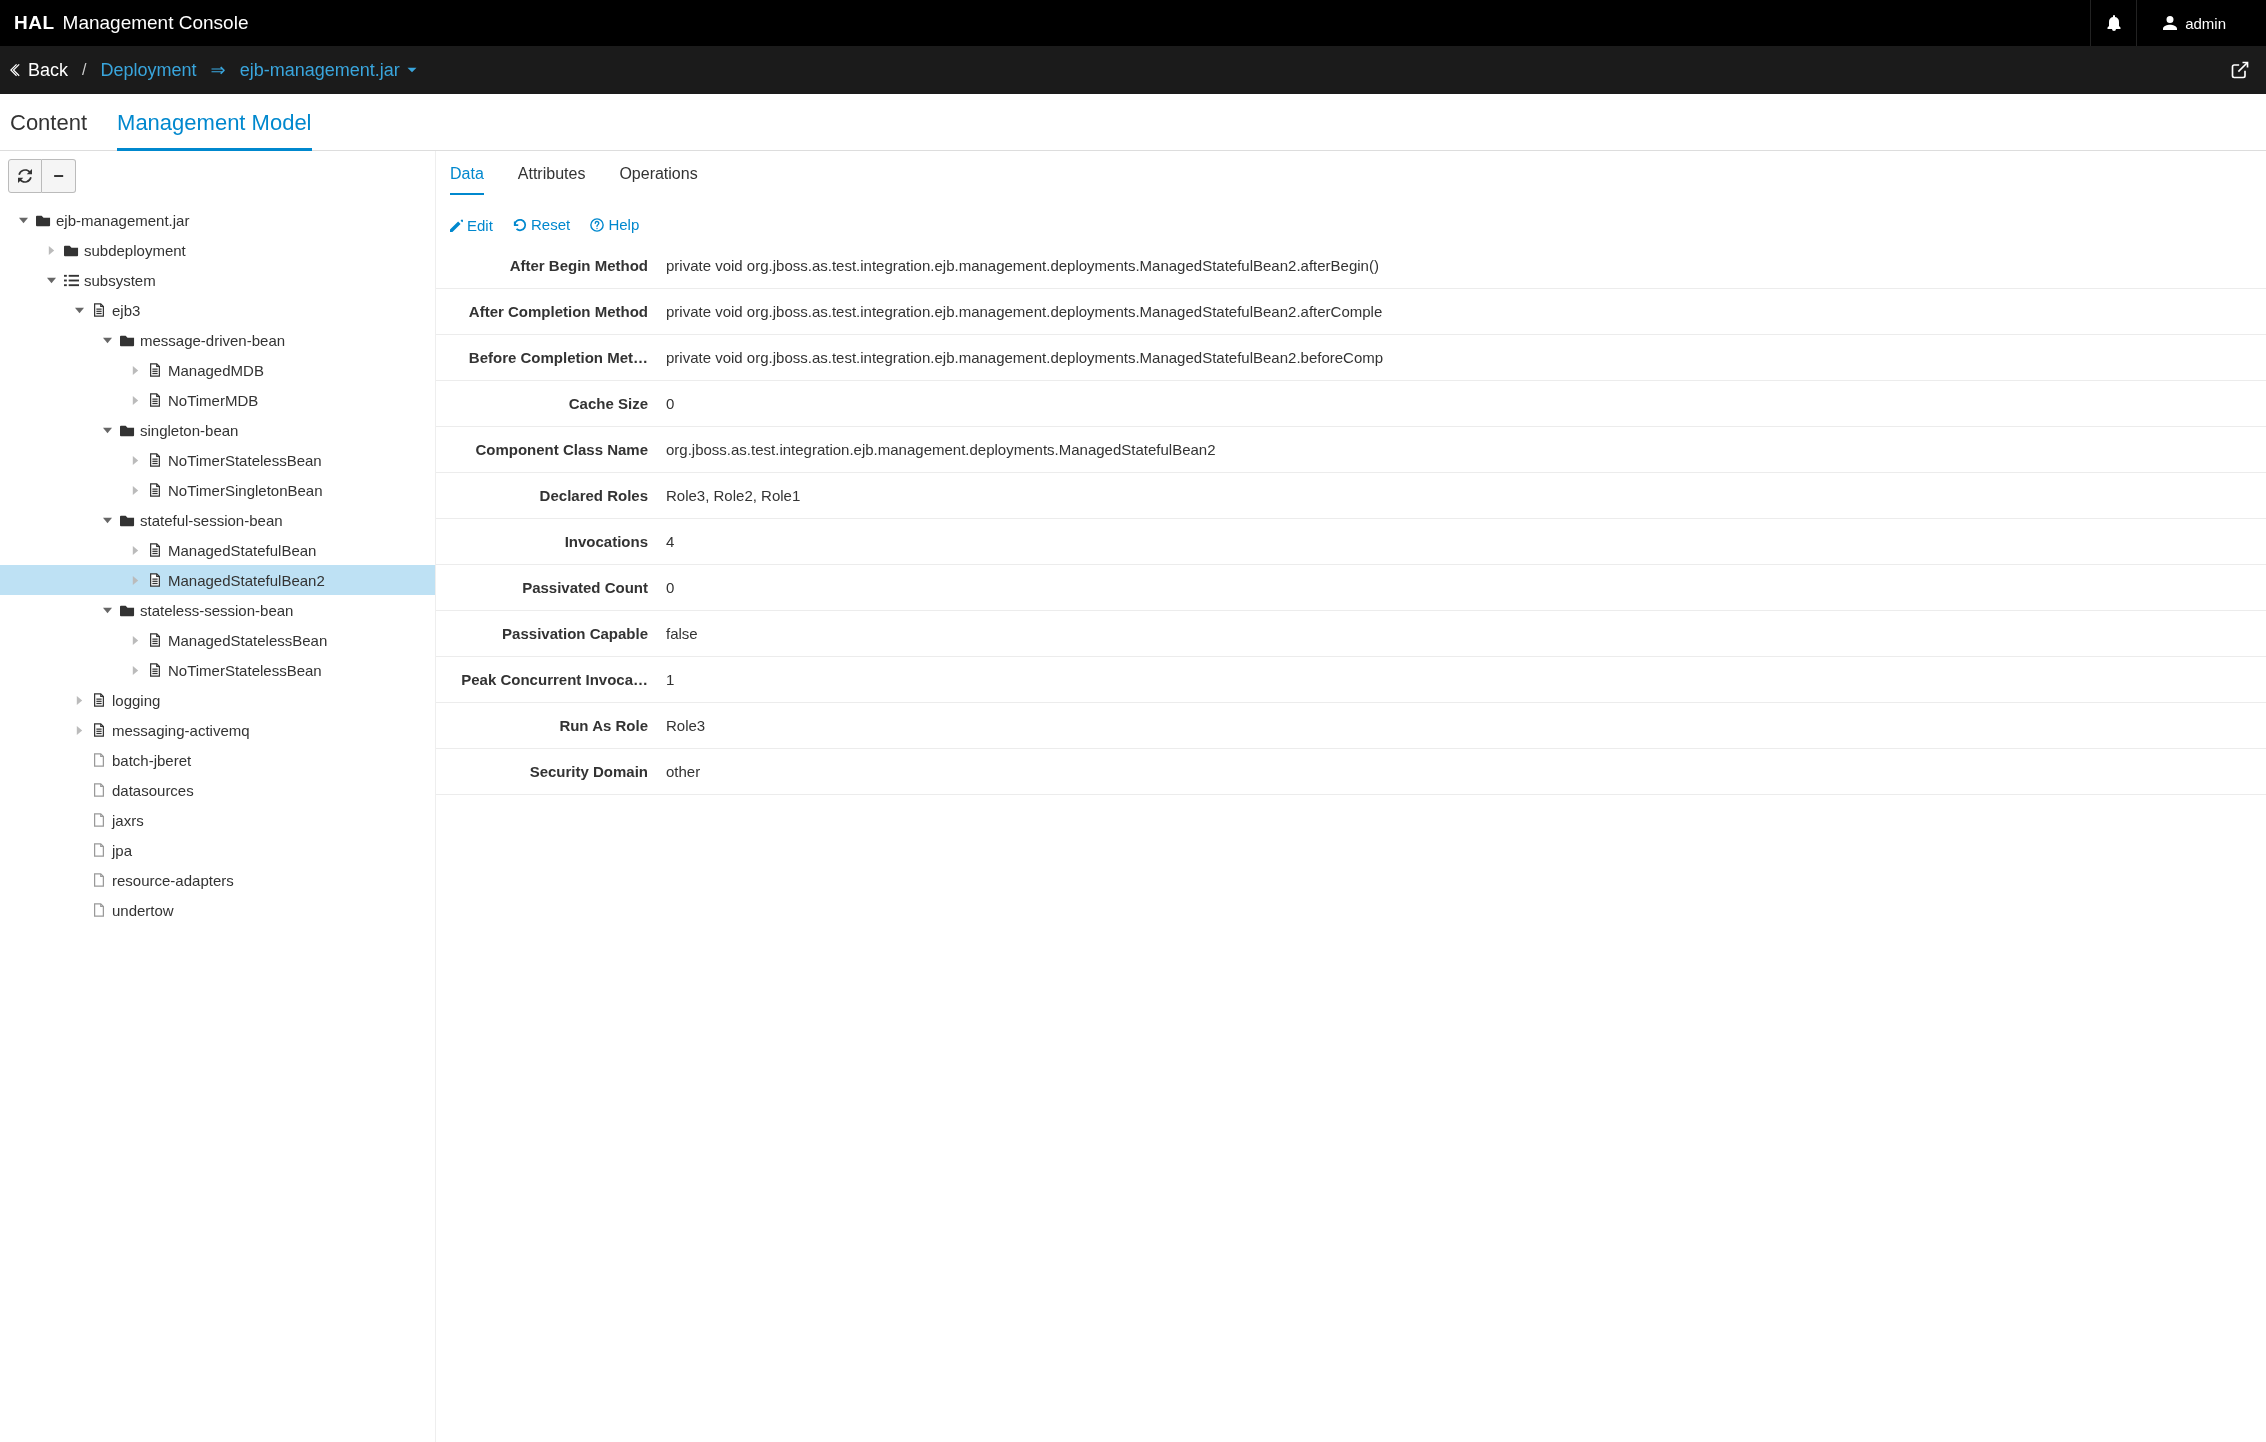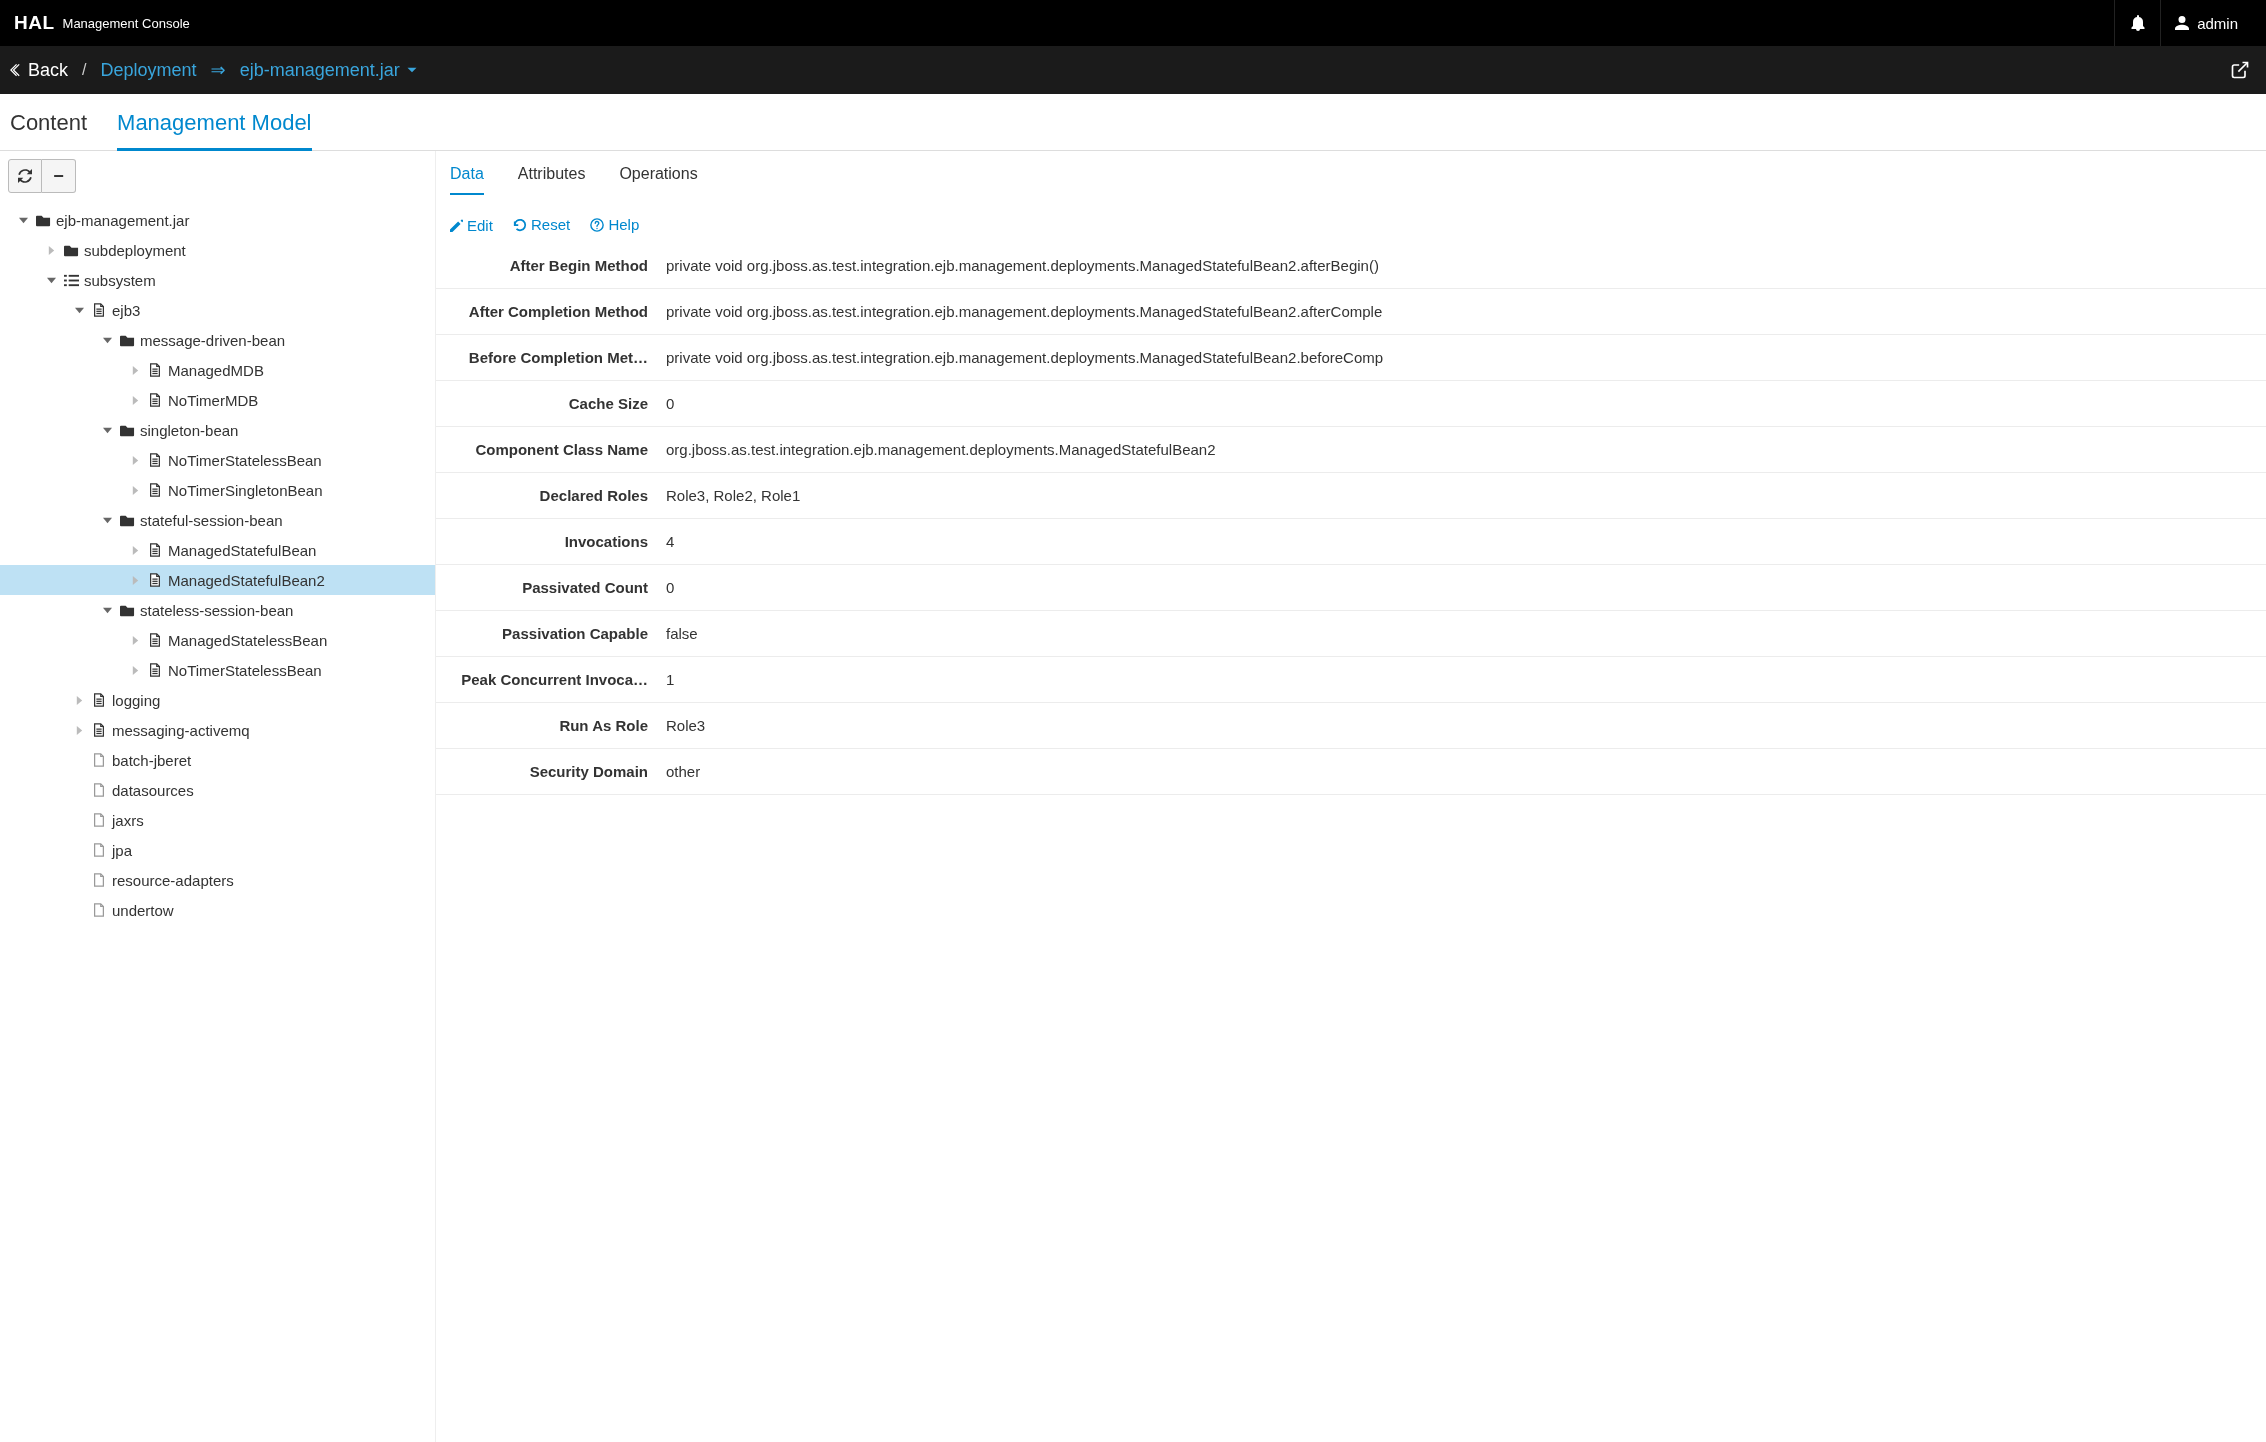--- a/index.html
+++ b/index.html
@@ -1,24 +1,24 @@
 <!DOCTYPE html>
 <html><head>
 <meta charset="utf-8">
 <style>
   * { box-sizing: border-box; margin: 0; padding: 0; }
   html, body { height: 100%; font-family: "Helvetica Neue", Arial, sans-serif; font-size: 15px; color: #333; }
   body { display: flex; flex-direction: column; }
   .topbar { background: #000; color: #fff; height: 46px; display: flex; align-items: center; padding: 0 14px; justify-content: space-between; }
   .topbar-left { display: flex; align-items: center; gap: 8px; }
   .brand-bold { font-weight: 700; font-size: 19px; letter-spacing: 0.5px; }
-  .brand-rest { font-size: 13px; font-weight: 300; }
+  .brand-rest { font-size: 19px; font-weight: 300; }
   .topbar-right { display: flex; align-items: center; }
   .top-icon { width: 46px; height: 46px; display: flex; align-items: center; justify-content: center; border-left: 1px solid #222; cursor: pointer; }
-  .top-user { padding: 0 14px; height: 46px; display: flex; align-items: center; gap: 8px; border-left: 1px solid #222; cursor: pointer; }
+  .top-user { padding: 0 26px; height: 46px; display: flex; align-items: center; gap: 8px; border-left: 1px solid #222; cursor: pointer; }
   svg { display: block; }
   .breadcrumb-bar { background: #1b1b1b; color: #fff; height: 48px; display: flex; align-items: center; padding: 0 10px; justify-content: space-between; font-size: 18px; }
   .breadcrumb-left { display: flex; align-items: center; gap: 14px; }
   .bc-back { color: #fff; cursor: pointer; display: flex; align-items: center; gap: 4px; }
   .bc-sep { color: #ccc; font-size: 16px; }
   .bc-link { color: #39a5dc; cursor: pointer; }
   .bc-arrow { color: #39a5dc; }
   .bc-drop { display: flex; align-items: center; gap: 6px; }
   .external-icon { color: #fff; cursor: pointer; padding: 0 6px; }
   .tabs-primary { border-bottom: 1px solid #ddd; padding: 0 10px; display: flex; gap: 30px; background: #fff; }

